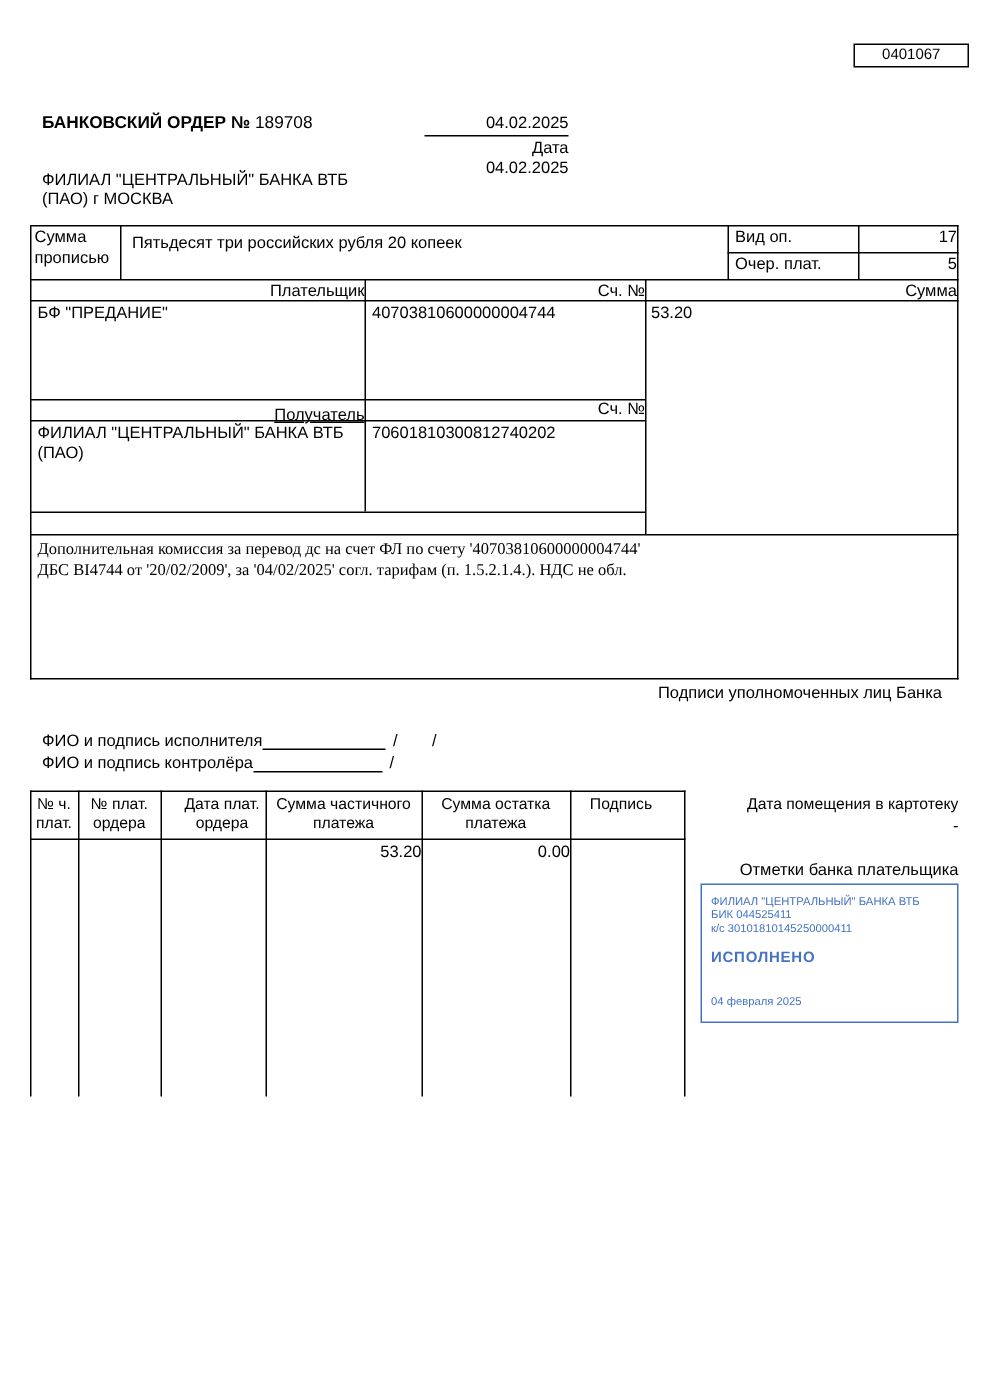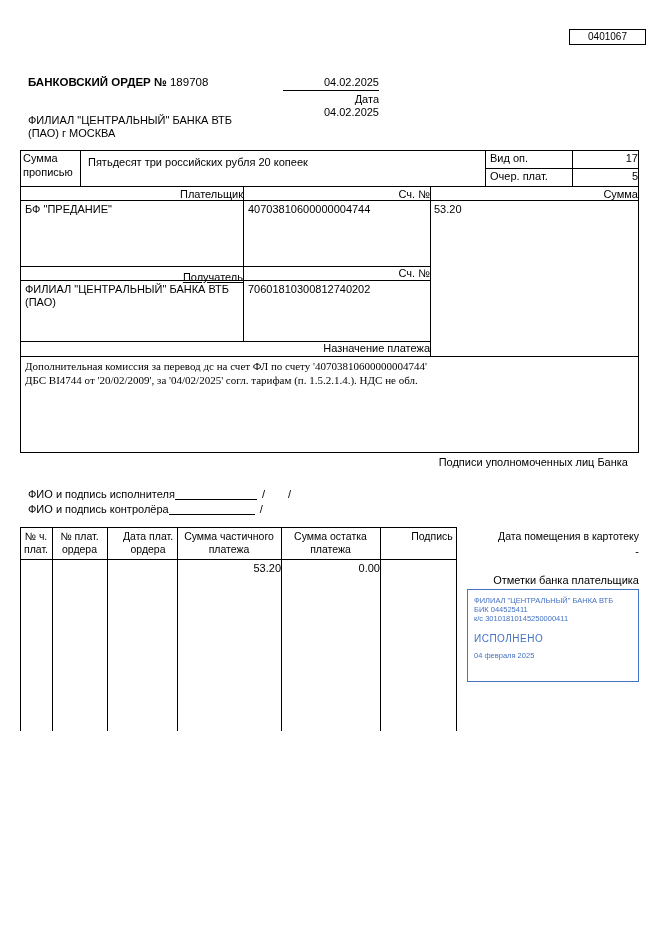--- a/index.html
+++ b/index.html
@@ -9,22 +9,22 @@
   .abs { position:absolute; }
   .hl { position:absolute; height:1px; background:#000; }
   .vl { position:absolute; width:1px; background:#000; }
   .c { text-align:right; }
   .r { text-align:right; }
   .b { font-weight:bold; }
   .pre { white-space:pre-line; }
   .formbox { position:absolute; left:569px; top:29px; width:77px; height:16px; border:1px solid #000; text-align:center; font-size:10px; line-height:14px; }
   .uline { display:inline-block; border-bottom:1px solid #000; height:12px; vertical-align:bottom; }
   .stamp { position:absolute; left:467px; top:589px; width:172px; height:93px; border:1px solid #4472C4; color:#4472C4; padding:6px 6px; font-size:7.5px; line-height:9px; }
-  .stamp .status { font-size:10px; font-weight:normal; margin-top:11px; letter-spacing:0.5px; }
-  .stamp .sdate { margin-top:8px; }
+  .stamp .status { font-size:10px; font-weight:bold; margin-top:11px; letter-spacing:0.5px; }
+  .stamp .sdate { margin-top:20px; }
   .hdrcell { position:absolute; top:530px; text-align:center; font-size:10.5px; line-height:13px; white-space:pre-line; }
 </style>
 </head>
 <body>
 
 <div class="page">
 
   <div class="formbox">
     <span>0401067</span>
   </div>
@@ -73,21 +73,20 @@
   <div class="abs" style="left:25px; top:203px;">БФ "ПРЕДАНИЕ"</div>
   <div class="abs" style="left:248px; top:203px;">40703810600000004744</div>
   <div class="abs" style="left:434px; top:203px;">53.20</div>
 
   <div class="abs c" style="left:20px; top:271px; width:223px;text-decoration:underline;">Получатель</div>
   <div class="abs c" style="left:243px; top:267px; width:187px;">Сч. №</div>
   <div class="abs pre" style="left:25px; top:283px; line-height:13px;">ФИЛИАЛ "ЦЕНТРАЛЬНЫЙ" БАНКА ВТБ
 (ПАО)</div>
   <div class="abs" style="left:248px; top:283px;">70601810300812740202</div>
 
-  <div class="abs c" style="left:20px; top:342px; width:410px;">Назначение платежа</div>
   <div class="abs" style="left:25px; top:360px; width:406px; line-height:13.5px;font-family:Liberation Serif, serif;">Дополнительная комиссия за перевод дс на счет ФЛ по счету '40703810600000004744' ДБС BI4744 от '20/02/2009', за '04/02/2025' согл. тарифам (п. 1.5.2.1.4.). НДС не обл.</div>
 
   <div class="abs c" style="left:432px; top:456px; width:196px;">Подписи уполномоченных лиц Банка</div>
 
   <div class="abs" style="left:28px; top:503px;">
     <span>ФИО и подпись контролёра</span><span class="uline" style="width:86px;"></span>
     <span style="margin-left:2px;">/</span>
   </div>
   <div class="abs" style="left:28px; top:488px;">
     <span>ФИО и подпись исполнителя</span><span class="uline" style="width:82px;"></span>
@@ -108,21 +107,21 @@
   <div class="hdrcell" style="left:20px; width:32px;">№ ч.
 плат.</div>
   <div class="hdrcell" style="left:52px; width:55px;">№ плат.
 ордера</div>
   <div class="hdrcell" style="left:107px; width:70px;padding-left:12px;">Дата плат.
 ордера</div>
   <div class="hdrcell" style="left:177px; width:104px;">Сумма частичного
 платежа</div>
   <div class="hdrcell" style="left:281px; width:99px;">Сумма остатка
 платежа</div>
-  <div class="hdrcell" style="left:394px; width:76px;">Подпись</div>
+  <div class="hdrcell" style="left:376px; width:76px;">Подпись</div>
 
   <div class="abs c" style="left:177px; top:562px; width:104px;">53.20</div>
   <div class="abs c" style="left:281px; top:562px; width:99px;">0.00</div>
 
   <div class="abs c" style="left:470px; top:530px; width:169px; font-size:10.5px;">Дата помещения в картотеку</div>
   <div class="abs c" style="left:470px; top:545px; width:169px;">-</div>
 
   <div class="abs r" style="left:440px; top:574px; width:199px;">Отметки банка плательщика</div>
 
   <div class="stamp">

